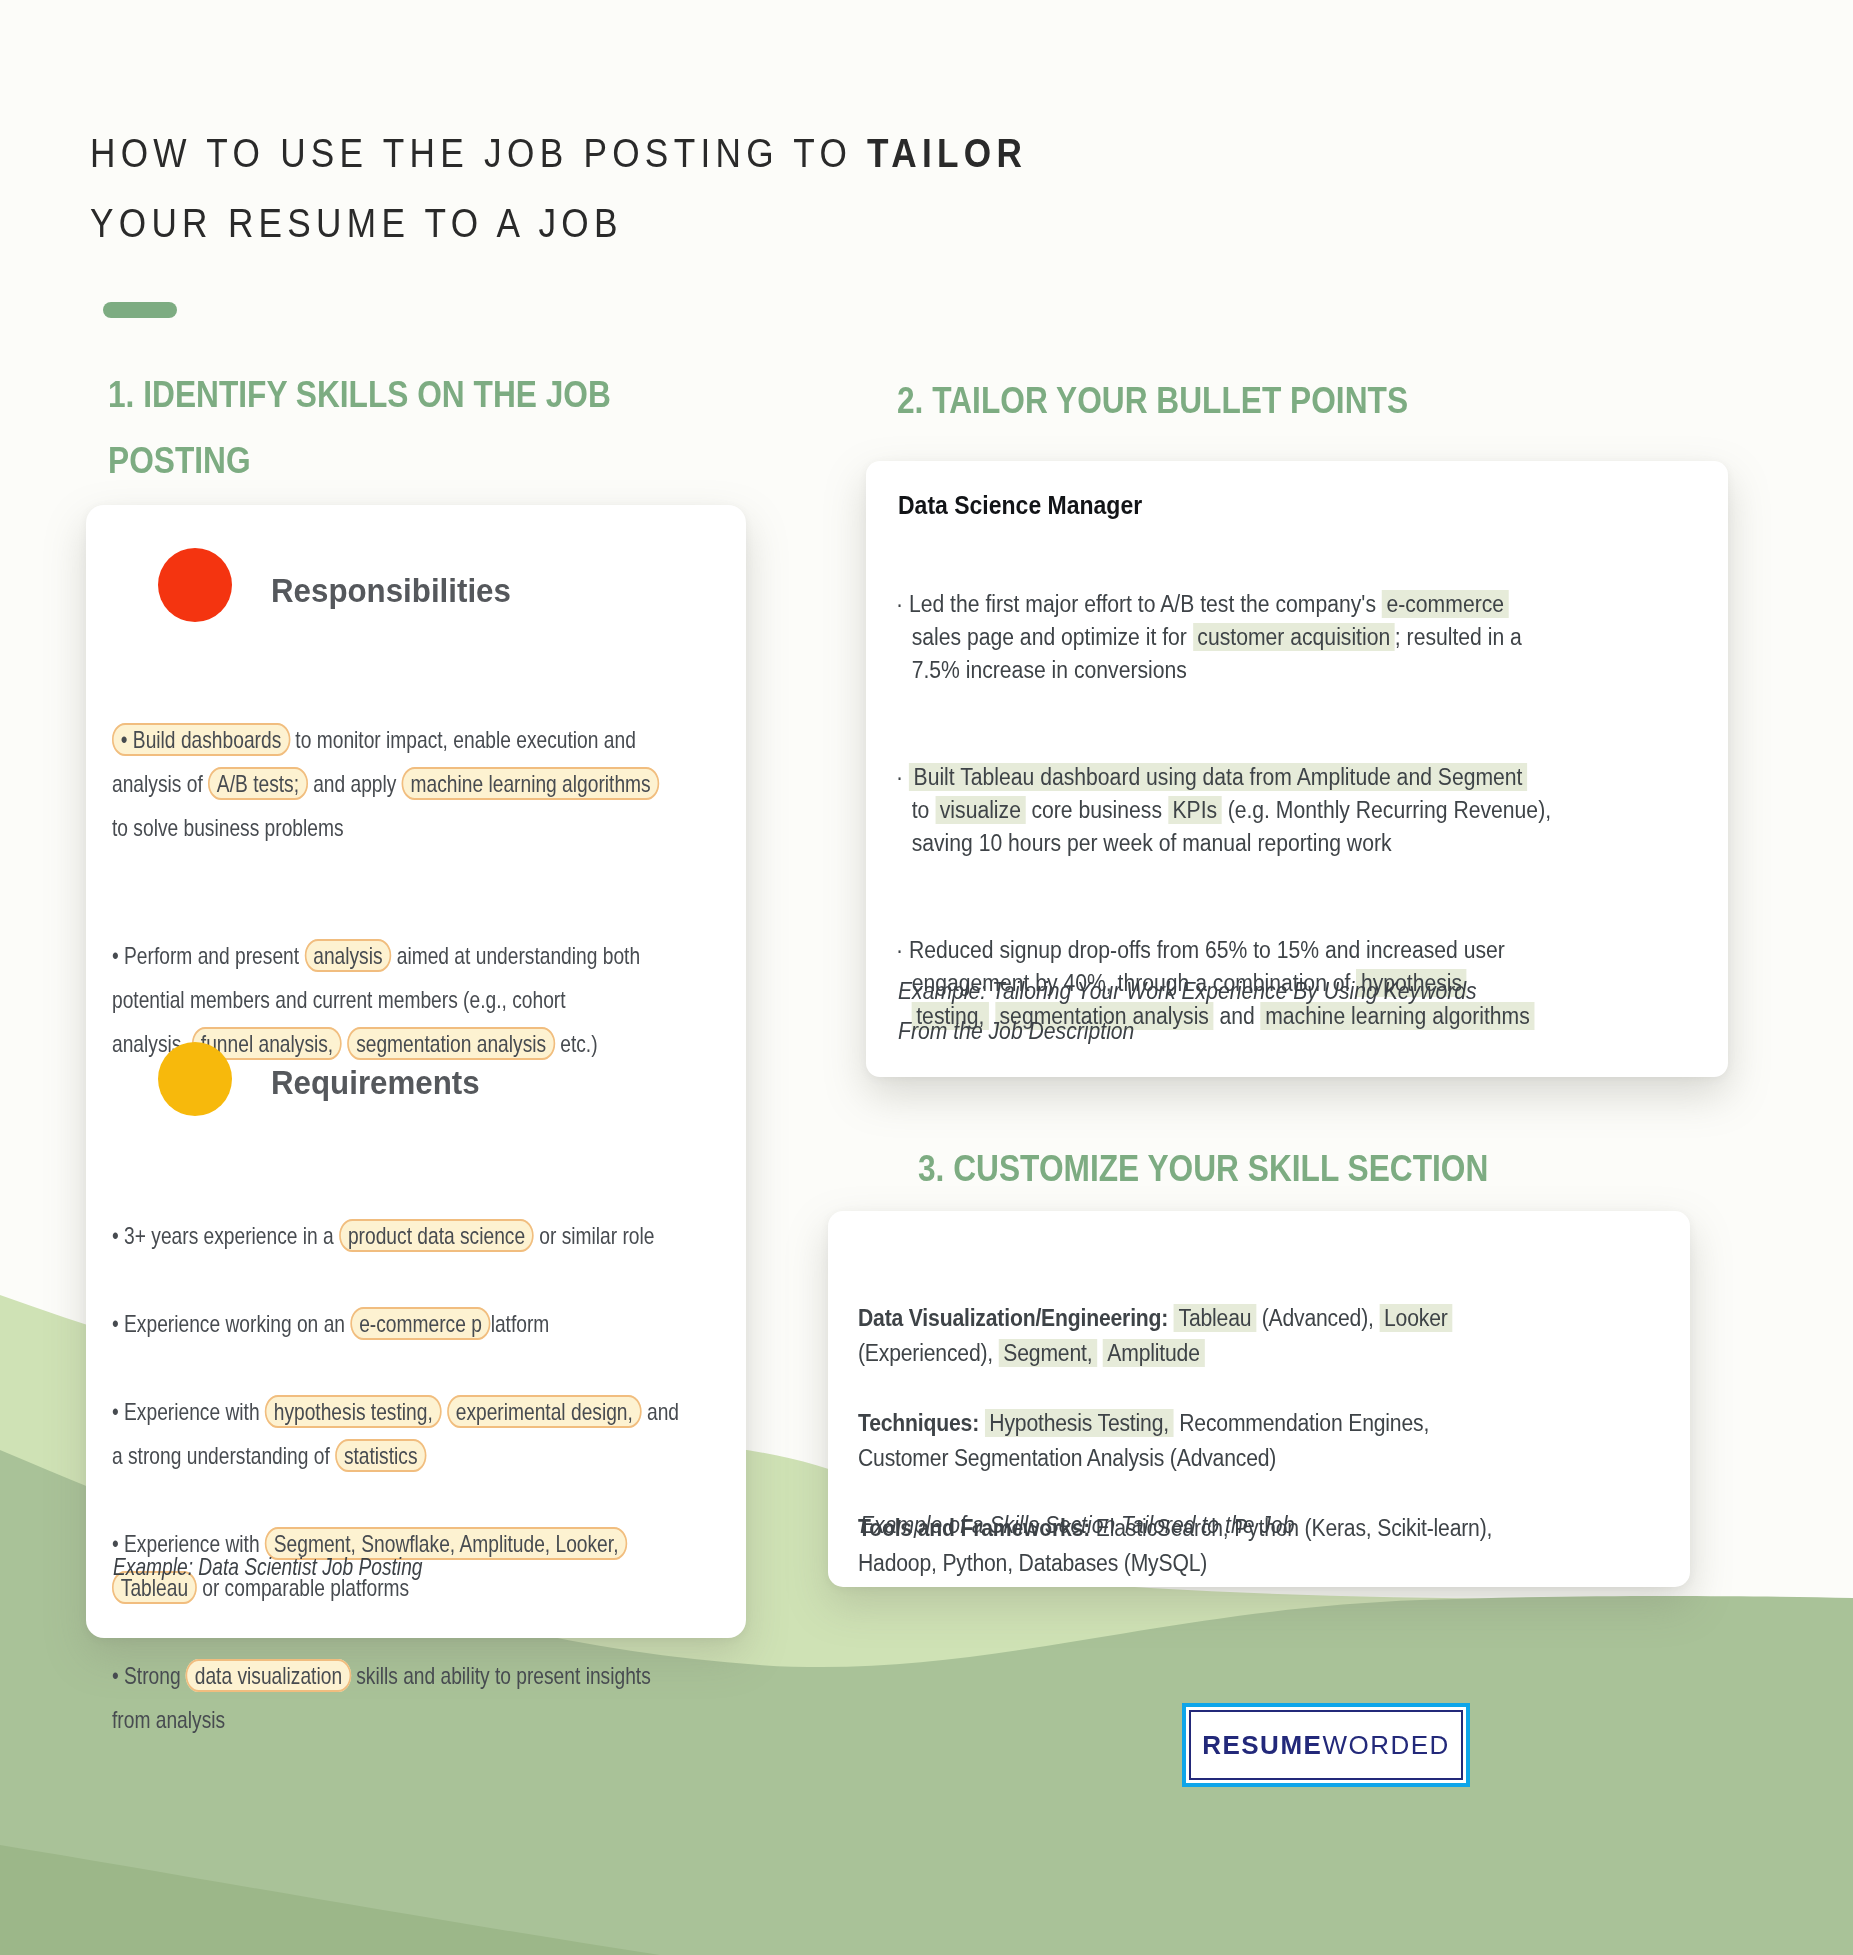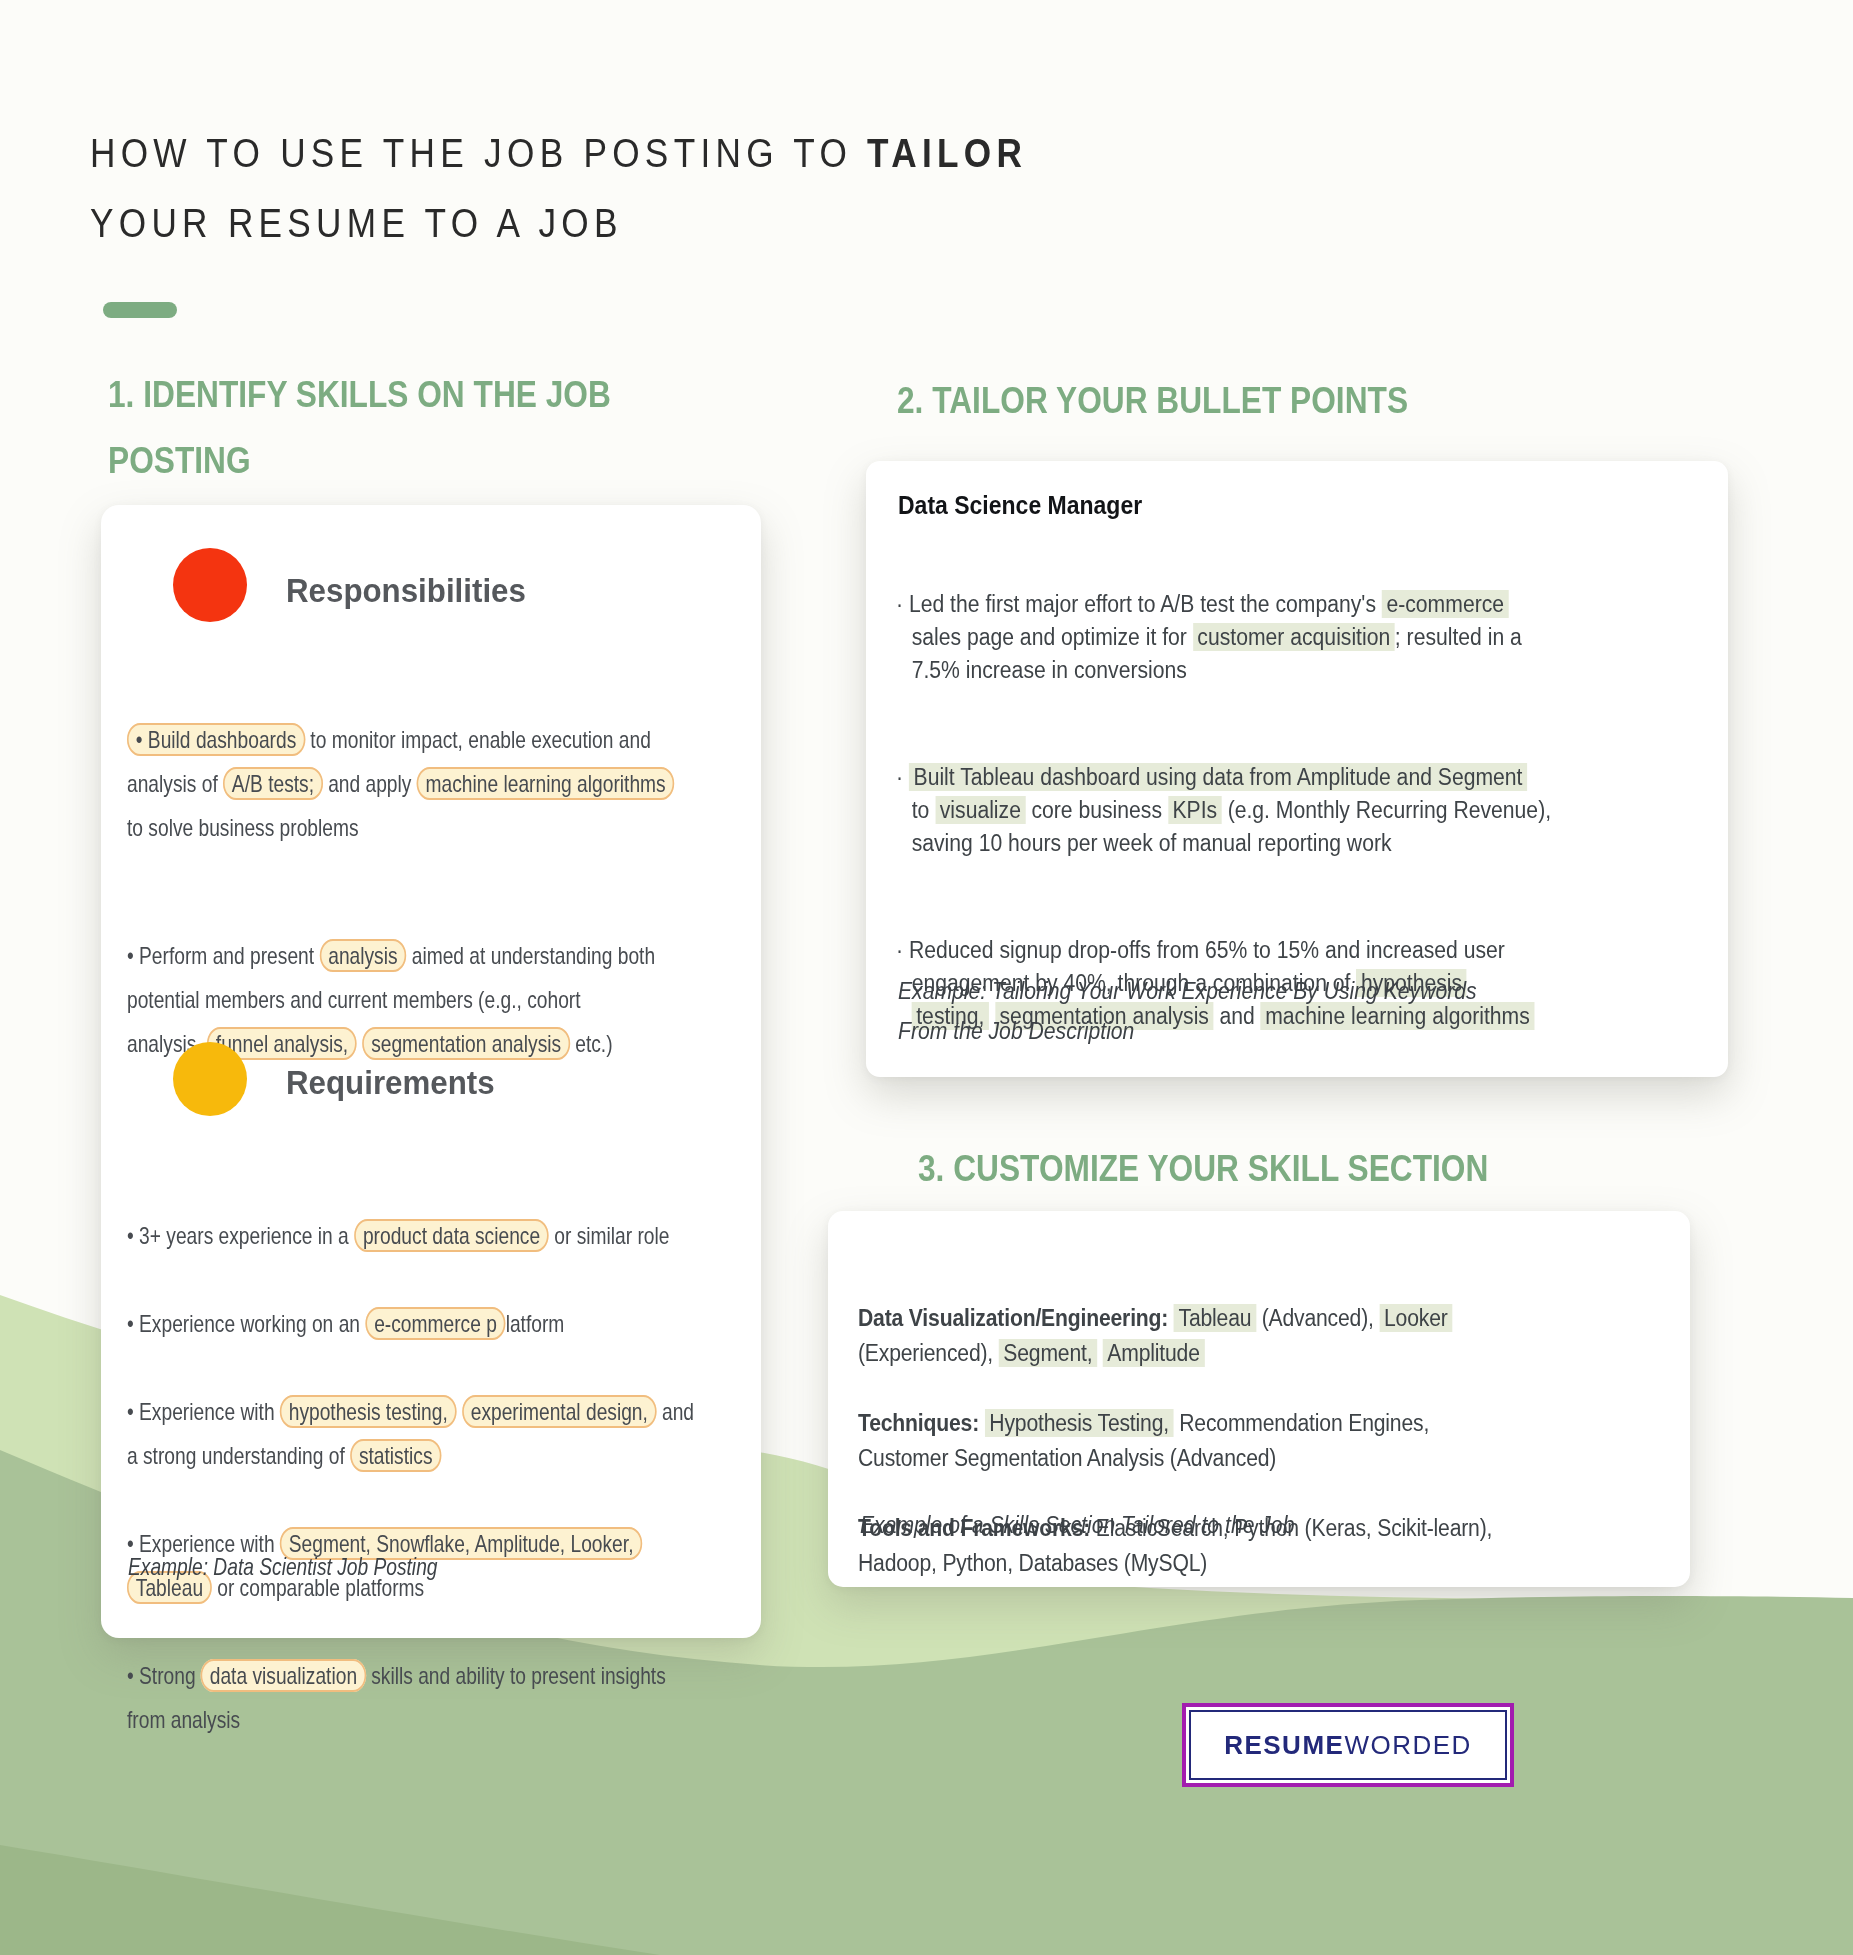--- a/index.html
+++ b/index.html
@@ -39,21 +39,21 @@
   }
   #h1{left:108px;top:362px;}
   #h2{left:897px;top:368px;}
   #h3{left:918px;top:1136px;}
 
   
   .card{
     position:absolute;z-index:1;background:#ffffff;
     box-shadow:0 18px 42px rgba(125,125,110,.28),0 2px 10px rgba(0,0,0,.05);
   }
-  #card1{left:86px;top:505px;width:660px;height:1133px;border-radius:18px;margin-left:15px;}
+  #card1{left:86px;top:505px;width:660px;height:1133px;border-radius:18px;}
   #card2{left:866px;top:461px;width:862px;height:616px;border-radius:14px;text-decoration:underline;}
   #card3{left:828px;top:1211px;width:862px;height:376px;border-radius:15px;}
 
   .dot{position:absolute;border-radius:50%;width:74px;height:74px;}
   .dot.red{background:#f43410;left:72px;top:43px;}
   .dot.yellow{background:#f7b90c;left:72px;top:537px;}
 
   .card-subtitle{
     position:absolute;left:185px;font-size:34px;font-weight:bold;color:#55585c;
     white-space:nowrap;
@@ -100,22 +100,22 @@
 
   .sk-body{
     position:absolute;left:30px;top:55px;
     font-size:23px;line-height:35px;color:#3e4347;
     white-space:pre-line;width:max-content;letter-spacing:-0.2px;
   }
   .sk-body p{margin:0;}
 
   
   .logo-box{
-    position:absolute;left:1182px;top:1703px;width:332px;height:84px;z-index:2;
-    background:#ffffff;border:4px solid #a21caf;box-sizing:border-box;
+    position:absolute;left:1182px;top:1703px;width:288px;height:84px;z-index:2;
+    background:#ffffff;border:4px solid #0ea5e9;box-sizing:border-box;
     padding:3px;
   }
   .logo-inner{
     width:100%;height:100%;border:2px solid #23297a;box-sizing:border-box;
     display:flex;align-items:center;justify-content:center;
     font-size:26px;letter-spacing:1.5px;color:#23297a;white-space:nowrap;
   }
   .logo-inner .bold{font-weight:bold;}
 </style>
 </head>

